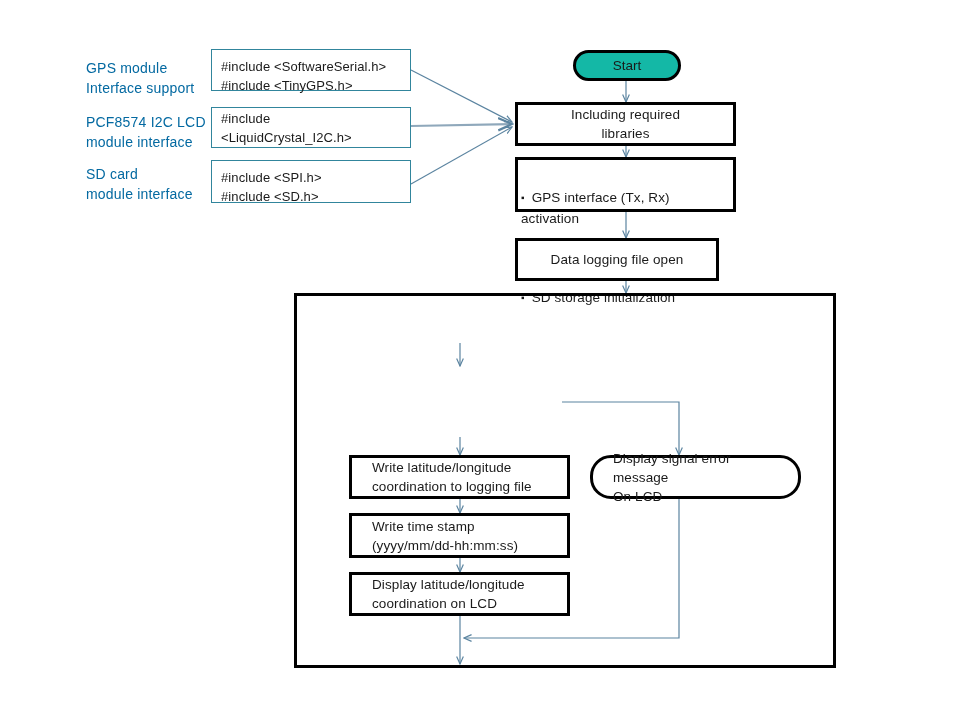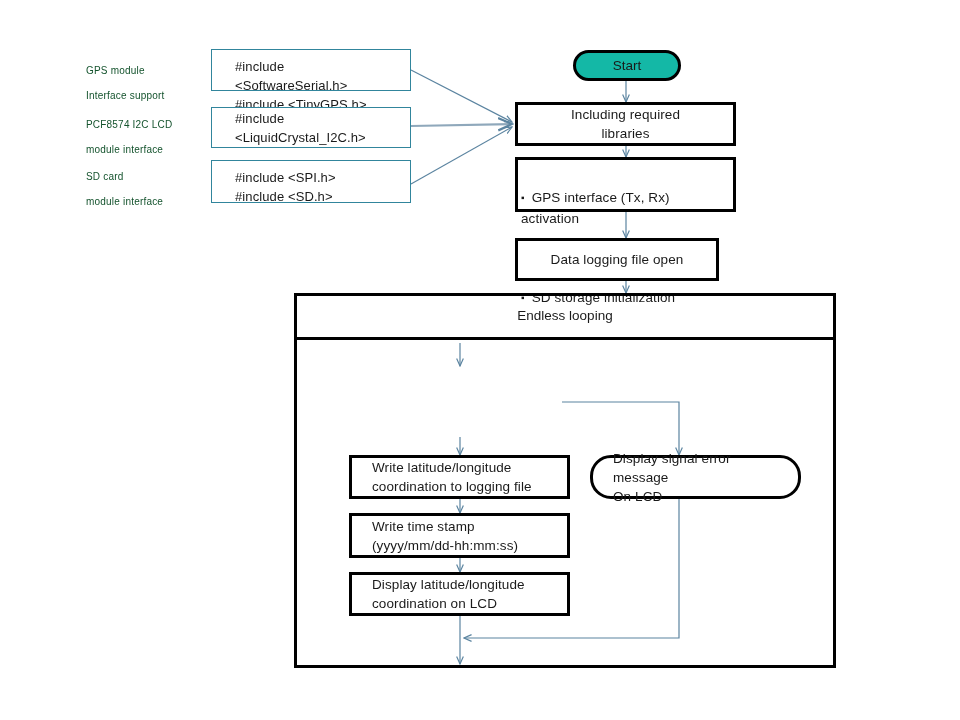--- a/index.html
+++ b/index.html
@@ -19,33 +19,33 @@
     overflow: hidden;
   }
   .node {
     position: absolute;
     box-sizing: border-box;
     color: #1a1a1a;
     font-family: "Liberation Sans", sans-serif;
   }
   
   .side-label {
-    font-size: 10px;
-    line-height: 25px;
-    color: #14532d;
+    font-size: 14px;
+    line-height: 20px;
+    color: #0369a1;
     white-space: pre-line;
     letter-spacing: 0.2px;
   }
   
   .include-box {
     border: 1.5px solid #31859c;
     background: #ffffff;
     font-size: 13px;
     line-height: 19px;
-    padding: 7px 23px;
+    padding: 7px 9px;
     white-space: pre-line;
     color: #1a1a1a;
     letter-spacing: 0.1px;
   }
   .include-box.center-v {
     display: flex;
     align-items: center;
   }
   
   .proc {
@@ -192,21 +192,20 @@
 
   <div class="node proc bullets" style="left:515px; top:157px; width:221px; height:55px;">
     <span class="bline">GPS interface (Tx, Rx) activation</span>
     <span class="bline">Initialize LCD  device driver</span>
     <span class="bline">SD storage initialization</span>
   </div>
 
   <div class="node proc centered" style="left:515px; top:238px; width:204px; height:43px;">Data logging file open</div>
 
   <div class="node loop-frame" style="left:294px; top:293px; width:542px; height:375px;"></div>
-  <div class="loop-header" style="left:294px; top:293px; width:542px; height:47px;">Endless looping</div>
 
 
   <div class="node proc" style="left:349px; top:455px; width:221px; height:44px;">Write latitude/longitude
 coordination to  logging file</div>
   <div class="node proc" style="left:349px; top:513px; width:221px; height:45px;">Write time  stamp
 (yyyy/mm/dd-hh:mm:ss)</div>
   <div class="node proc" style="left:349px; top:572px; width:221px; height:44px;">Display  latitude/longitude
 coordination on LCD</div>
 
   <div class="node proc" style="left:590px; top:455px; width:211px; height:44px;border-radius:21px;">Display  signal error message

